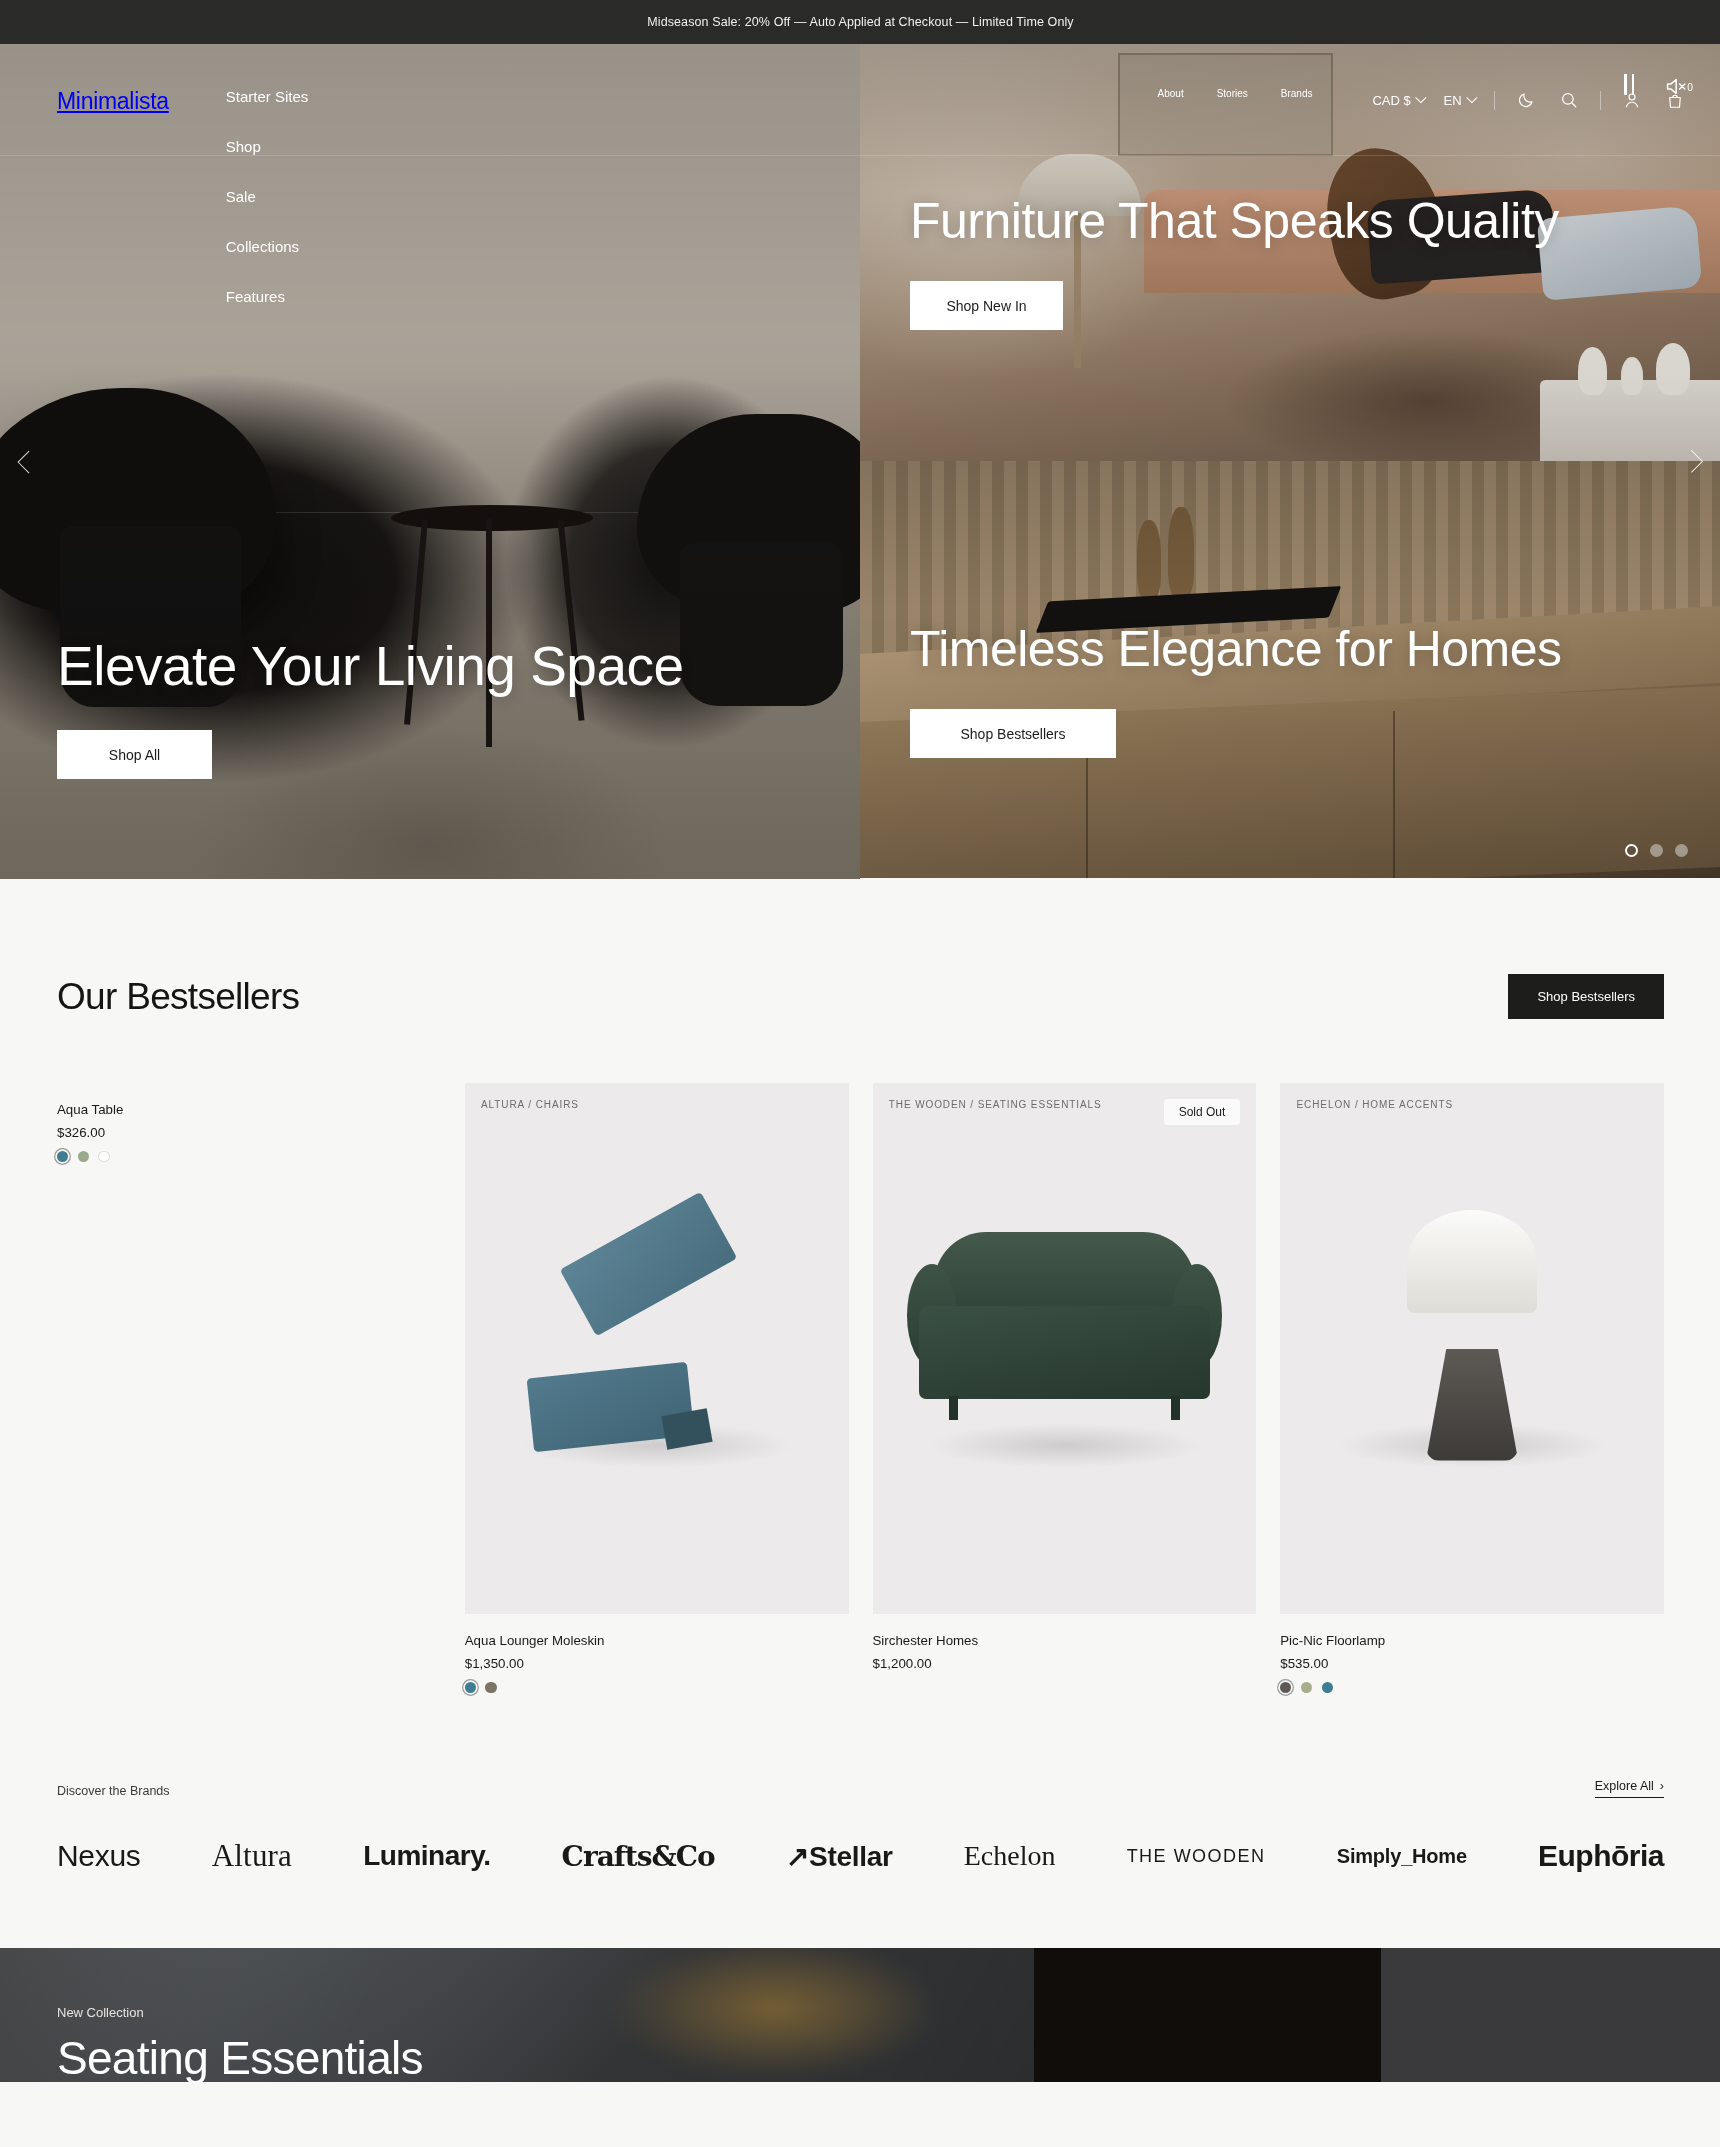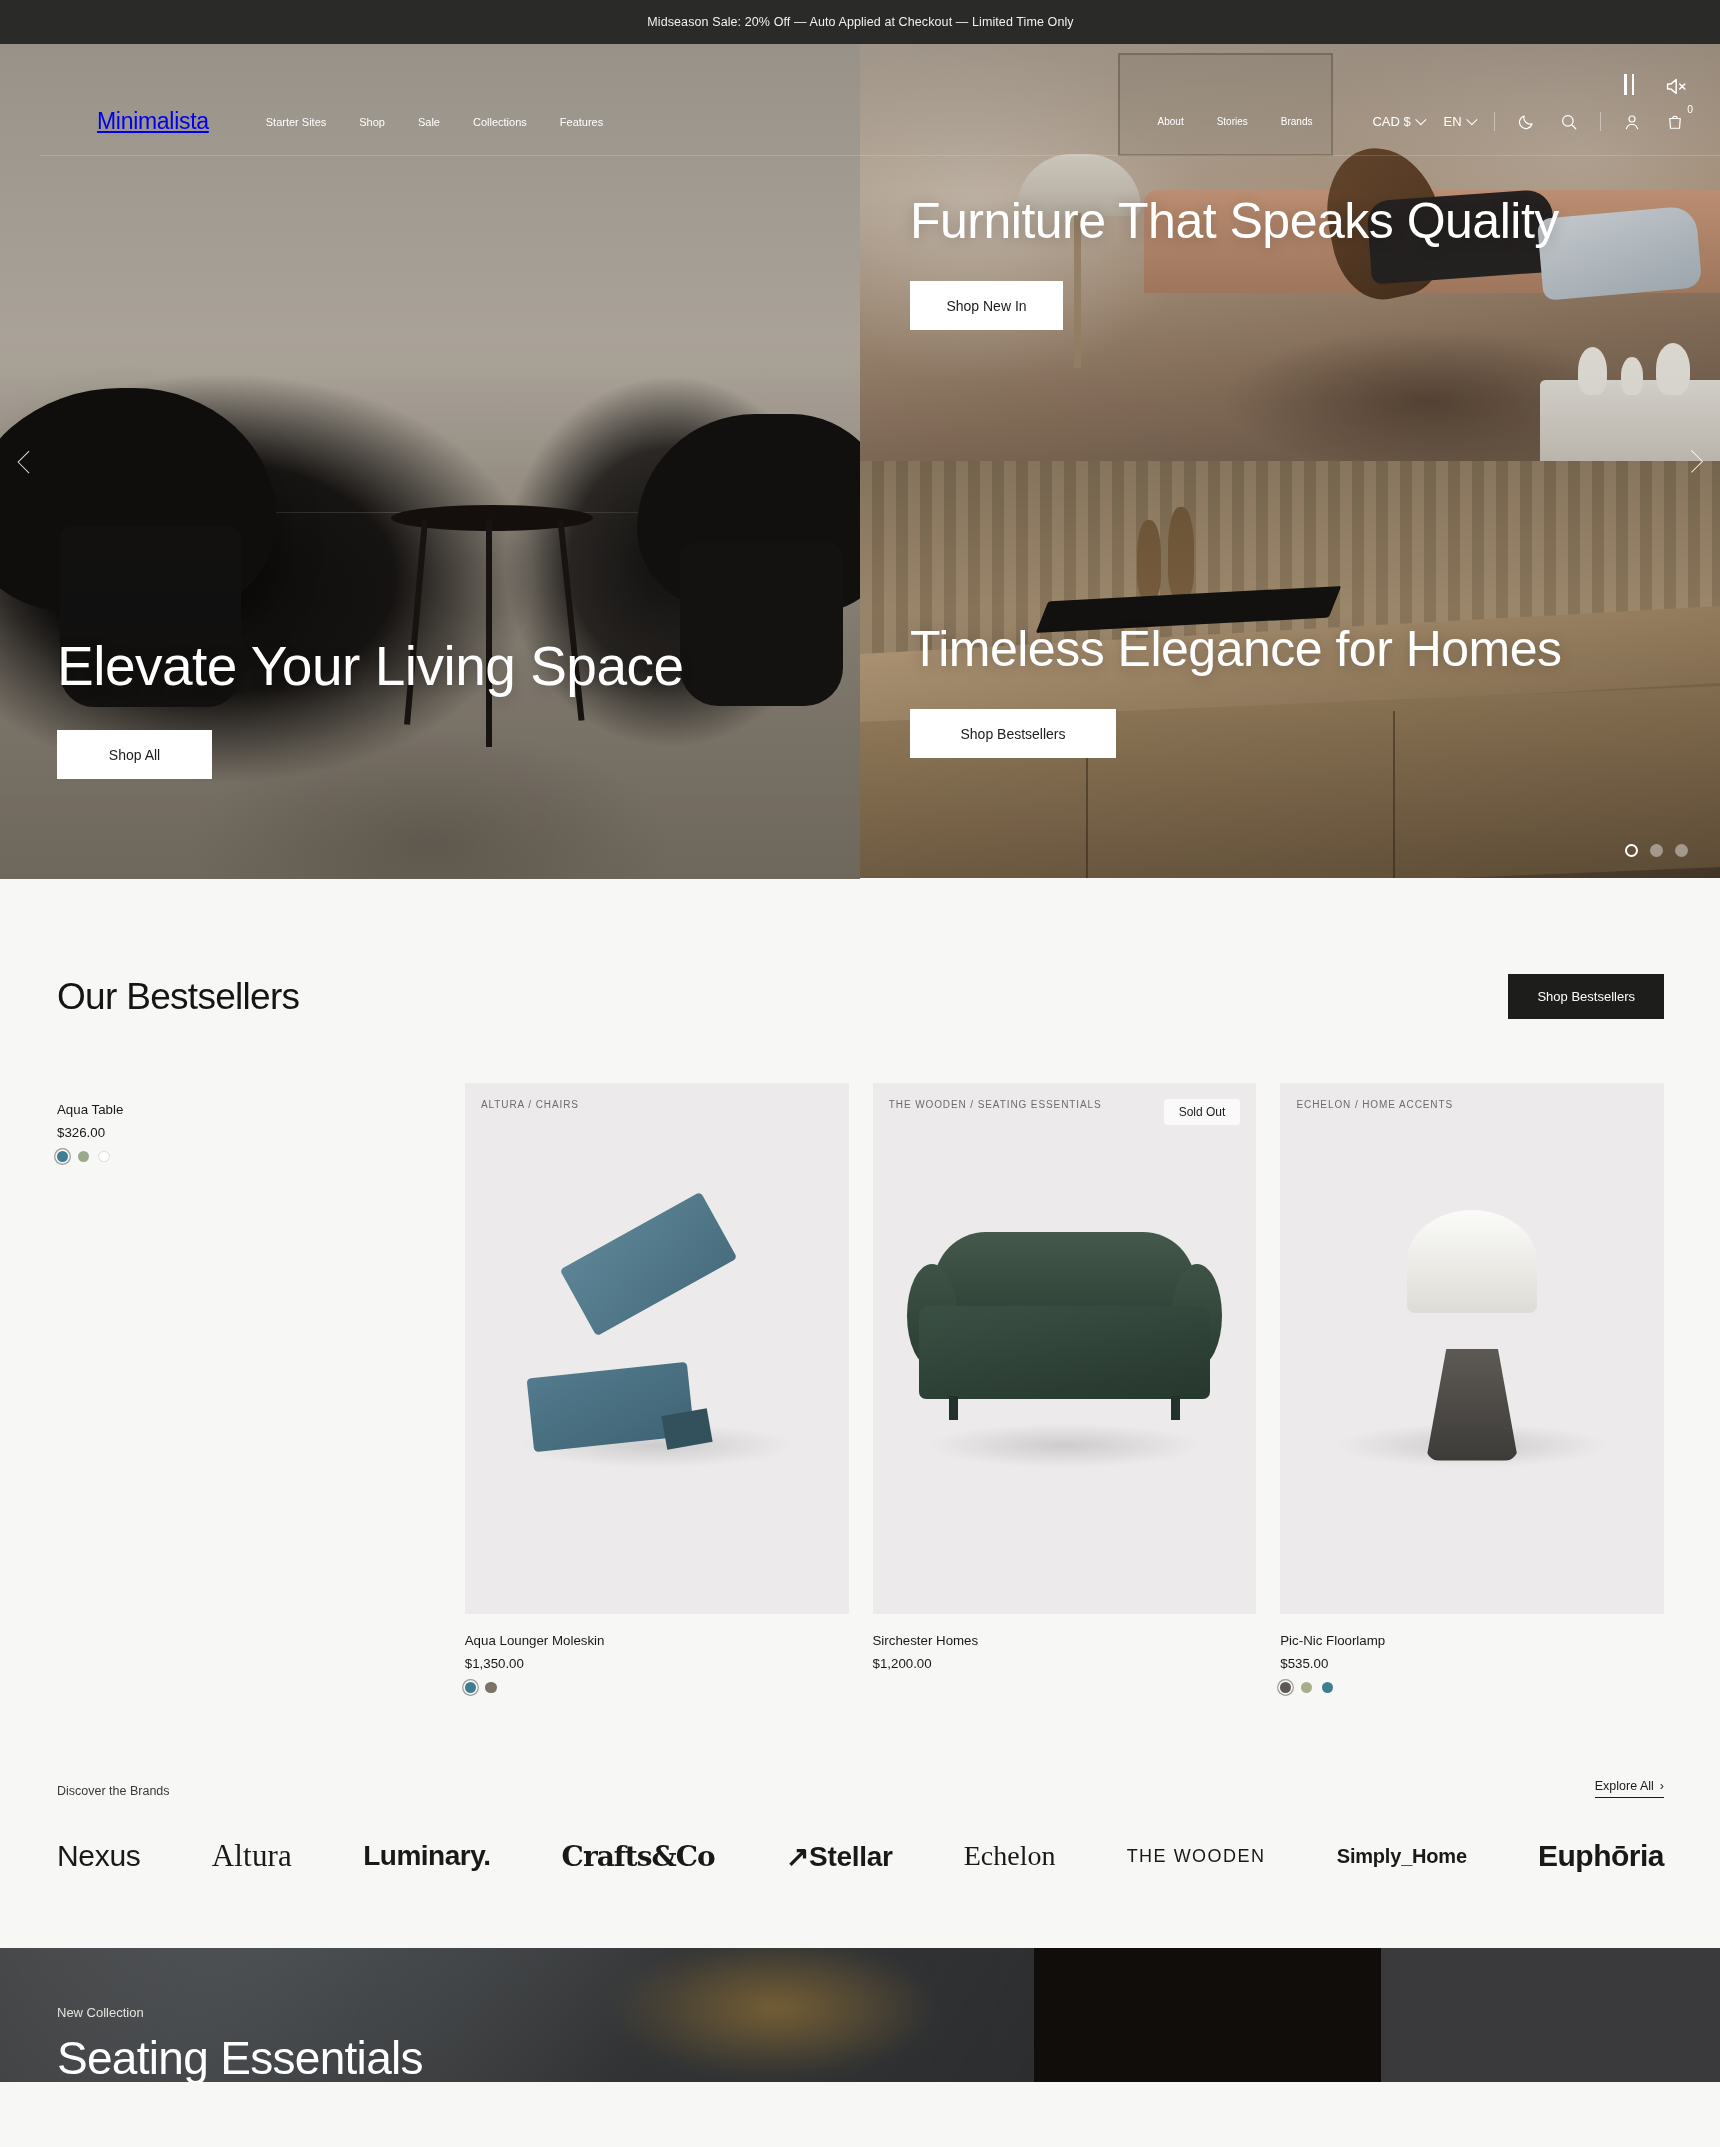--- a/index.html
+++ b/index.html
@@ -208,28 +208,27 @@
     border: none;
     cursor: pointer;
   }
   .hero-left .hero-btn { min-width: 155px; }
   .hero-r-bot .hero-btn { min-width: 206px; }
 
   
   .site-header {
     position: absolute; top: 44px; left: 0; right: 0; height: 68px;
     z-index: 40;
-    display: flex; align-items: center;
+    display: flex; align-items: flex-start;
     padding: 0 34px 0 57px;
     border-bottom: 0.9px solid rgba(255,255,255,.16);
     color: #fff;
-    margin-left: 40px;
   }
   .brand { font-size: 23px; letter-spacing: -0.3px; font-weight: 400; margin-right: 57px; white-space: nowrap; }
-  .nav-main { display: flex; gap: 33px; font-size: 11px; }
+  .nav-main { display: flex; gap: 33px; font-size: 15px; flex-direction: column; }
   .nav-main a, .nav-sec a { color: #fff; text-decoration: none; white-space: nowrap; }
   .nav-sec { display: flex; gap: 33px; font-size: 10px; margin-left: auto; }
   .hdr-tools { display: flex; align-items: center; gap: 19px; margin-left: 60px; }
   .pill { display: flex; align-items: center; gap: 6px; font-size: 13px; white-space: nowrap; cursor: pointer; }
   .chev { width: 7.7px; height: 7.7px; border-right: 1.4px solid #fff; border-bottom: 1.4px solid #fff;
           transform: rotate(45deg) translate(-1.7px,-1.7px); }
   .vdiv { width: 0.9px; height: 19px; background: rgba(255,255,255,.4); }
   .icon-btn { width: 24px; height: 24px; display: flex; align-items: center; justify-content: center; cursor: pointer; position: relative; }
   .cart-count { position: absolute; top: -6px; right: -6px; font-size: 10.3px; color: #fff; }
 

